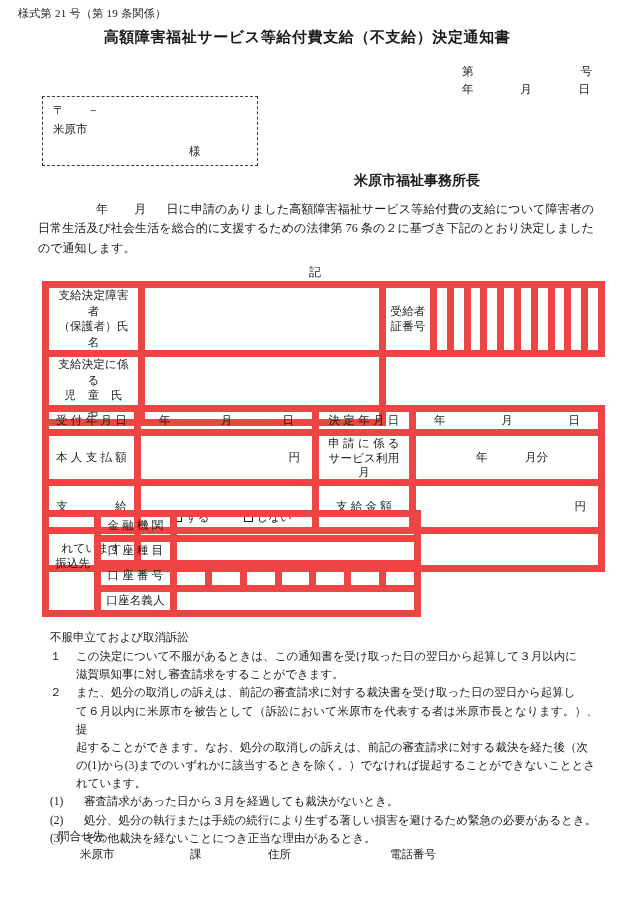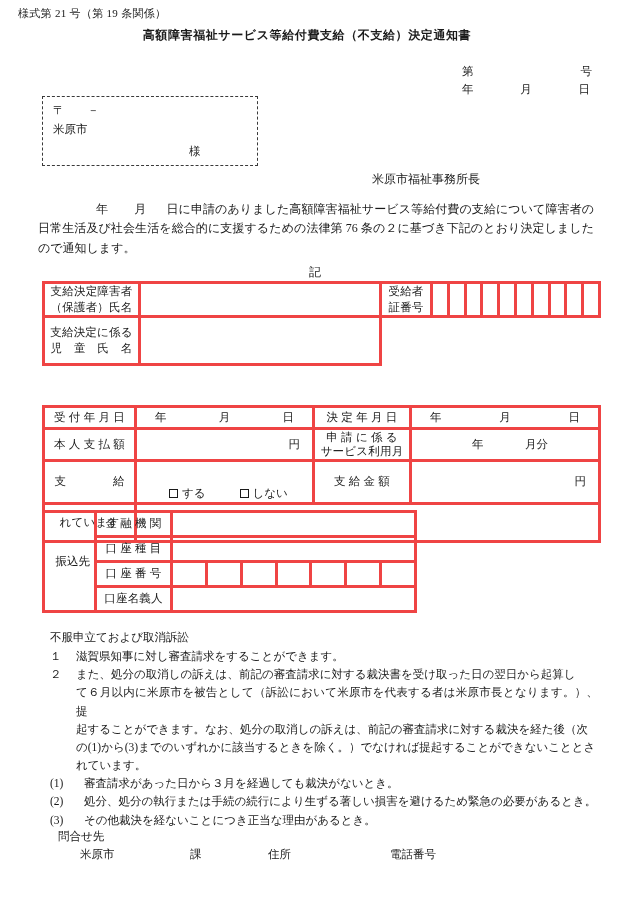--- a/index.html
+++ b/index.html
@@ -31,21 +31,21 @@
     top: 5px;
     font-size: 11px;
     letter-spacing: 0.3px;
   }
   .doc-title {
     position: absolute;
     left: 0;
     right: 16px;
     top: 26px;
     text-align: center;
-    font-size: 12px;
+    font-size: 15px;
     font-weight: bold;
     letter-spacing: 0.6px;
   }
 
   .number-block {
     position: absolute;
     right: 38px;
     top: 63px;
     width: 130px;
     font-size: 11.5px;
@@ -83,22 +83,22 @@
   .addressee .sama {
     position: absolute;
     left: 146px;
     bottom: 5px;
   }
 
   .issuer {
     position: absolute;
     right: 150px;
     top: 170px;
-    font-size: 12px;
-    font-weight: normal;
+    font-size: 14px;
+    font-weight: bold;
     white-space: nowrap;
   }
 
   
   .body-para {
     position: absolute;
     left: 38px;
     top: 200px;
     width: 556px;
     font-size: 12px;
@@ -126,21 +126,21 @@
     text-align: center;
     font-size: 12px;
   }
 
   
   table {
     border-collapse: collapse;
     table-layout: fixed;
   }
   table td {
-    border: 3px solid #ef4444;
+    border: 7px solid #ef4444;
     font-size: 11.5px;
     padding: 0 4px;
     vertical-align: middle;
     box-sizing: border-box;
   }
   .lbl {
     text-align: center;
     letter-spacing: 0.2px;
     line-height: 1.35;
   }
@@ -419,20 +419,21 @@
     </tr>
   </tbody>
     </table>
 
   <div class="appeal">
     <div class="heading">不服申立ておよび取消訴訟</div>
 
     <div class="item">
       <div class="num">１</div>
       <div class="txt">
+        <div>この決定について不服があるときは、この通知書を受け取った日の翌日から起算して３月以内に</div>
         <div>滋賀県知事に対し審査請求をすることができます。</div>
       </div>
     </div>
 
     <div class="item">
       <div class="num">２</div>
       <div class="txt">
         <div>また、処分の取消しの訴えは、前記の審査請求に対する裁決書を受け取った日の翌日から起算し</div>
         <div>て６月以内に米原市を被告として（訴訟において米原市を代表する者は米原市長となります。）、提</div>
         <div>起することができます。なお、処分の取消しの訴えは、前記の審査請求に対する裁決を経た後（次</div>

